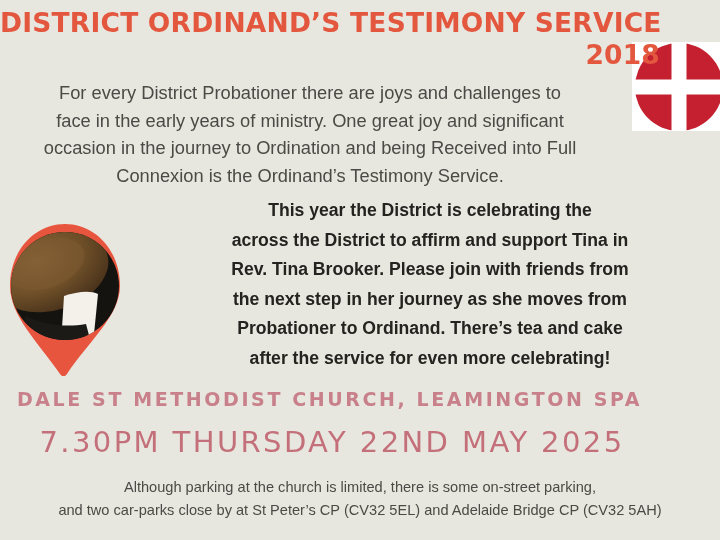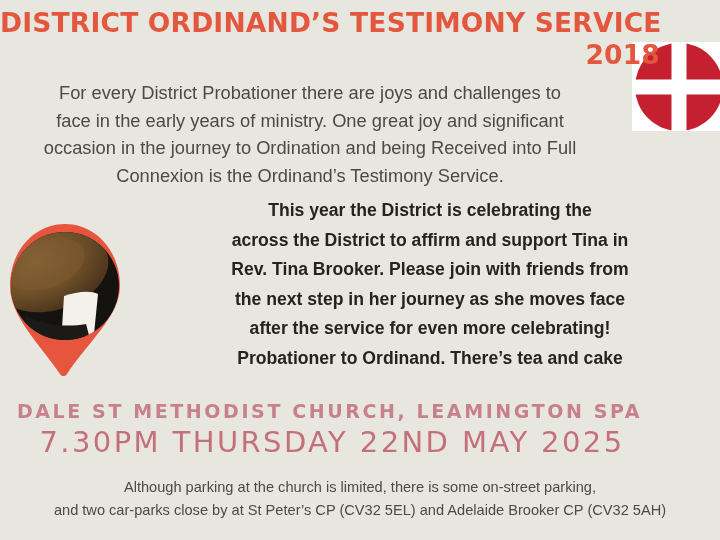--- a/index.html
+++ b/index.html
@@ -82,21 +82,21 @@
     font-weight: bold;
     font-size: 17.6px;
     line-height: 29.6px;
   }
   #highlight .line { white-space: nowrap; }
 
   
   #venue-line {
     position: absolute;
     left: 0;
-    top: 400px;
+    top: 388px;
     width: 659px;
     text-align: center;
     color: #c8818b;
     font-family: "DejaVu Sans", sans-serif;
     font-weight: bold;
     font-size: 19px;
     letter-spacing: 2.6px;
     white-space: nowrap;
   }
   #time-line {
@@ -158,31 +158,31 @@
     <div class="line">For every District Probationer there are joys and challenges  to</div>
     <div class="line">face in the early years of ministry.  One great joy and significant</div>
     <div class="line">occasion in the journey to Ordination and being Received into Full</div>
     <div class="line">Connexion is the Ordinand’s Testimony Service.</div>
   </div>
 
   <div id="highlight">
     <div class="line">This year the District is celebrating the</div>
     <div class="line">across the District to affirm and support Tina in</div>
     <div class="line">Rev. Tina Brooker.   Please join with friends from</div>
-    <div class="line">the next step in her journey as she moves face</div>
+    <div class="line">the next step in her journey as she moves from</div>
+    <div class="line">Probationer to Ordinand.   There’s tea and cake</div>
     <div class="line">after the service for even more celebrating!</div>
-    <div class="line">Probationer to Ordinand.   There’s tea and cake</div>
   </div>
 
   <div id="venue-line">DALE ST METHODIST CHURCH, LEAMINGTON SPA</div>
   <div id="time-line">7.30PM THURSDAY 22ND MAY 2025</div>
 
   <div id="footer">
     <div class="line">Although parking at the church is limited, there is some on-street parking,</div>
-    <div class="line">and two car-parks close by at St Peter’s CP (CV32 5EL) and Adelaide Brooker CP (CV32 5AH)</div>
+    <div class="line">and two car-parks close by at St Peter’s CP (CV32 5EL) and Adelaide Bridge CP (CV32 5AH)</div>
   </div>
 
   <div id="photo-pin">
     <svg width="130" height="152" viewBox="0 0 130 152">
       <defs>
         <clipPath id="pin-clip">
           <circle cx="63" cy="62" r="54"></circle>
         </clipPath>
         <radialGradient id="robe-grad" cx="40%" cy="30%" r="75%">
           <stop offset="0%" stop-color="#8d6a3c"></stop>

